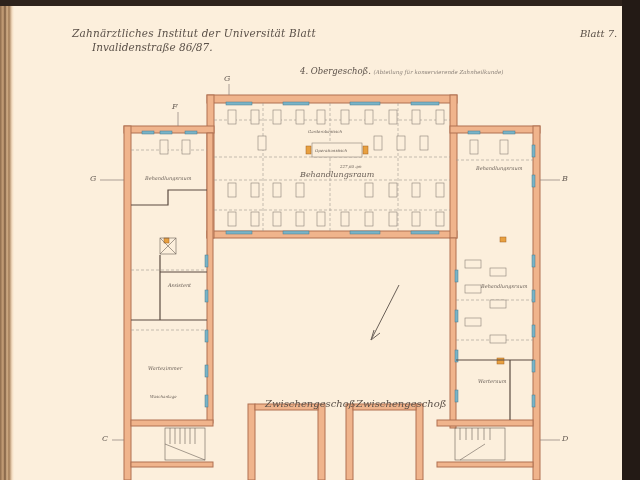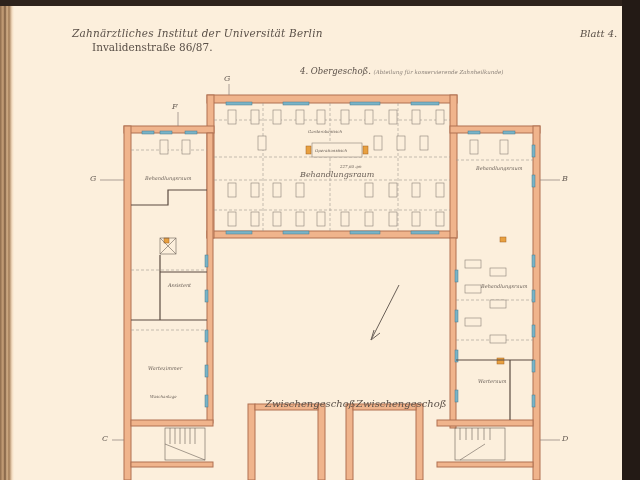--- a/index.html
+++ b/index.html
@@ -2,40 +2,40 @@
 <html><head>
 <meta charset="utf-8">
 <style>
   html, body { margin:0; padding:0; }
   body { width:640px; height:480px; overflow:hidden; background:#2a1f1a; position:relative; font-family:"DejaVu Serif", serif; }
   .sheet { position:absolute; left:0; top:6px; width:622px; height:474px; background:#fcefdc; }
   .binding { position:absolute; left:0; top:6px; width:14px; height:474px; background:linear-gradient(90deg,#8c6a4a 0,#c9a27a 3px,#7a5a3e 5px,#d8b48c 7px,#a07a55 9px,#f3dcc0 12px,#fcefdc 14px); }
   .rightedge { position:absolute; right:0; top:0; width:18px; height:480px; background:#231a15; }
   .topedge { position:absolute; left:0; top:0; width:640px; height:6px; background:#2e231c; }
   .title { position:absolute; left:72px; top:27px; font-size:10.5px; font-style:italic; color:#5a5048; letter-spacing:0.2px; }
-  .title2 { position:absolute; left:92px; top:41px; font-size:10.5px; color:#5a5048; }
+  .title2 { position:absolute; left:92px; top:41px; font-size:10.5px; font-style:italic; color:#5a5048; }
   .blatt { position:absolute; left:580px; top:28px; font-size:10px; font-style:italic; color:#5a5048; }
   .floor { position:absolute; left:300px; top:66px; font-size:8.5px; font-style:italic; color:#5a5048; }
   .floor small { font-size:5.5px; color:#8a8078; }
   .zw { position:absolute; font-size:10px; font-style:italic; color:#5a5048; }
   .axis { position:absolute; font-size:8px; font-style:italic; color:#6a6058; }
   svg { position:absolute; left:0; top:0; }
   .lbl { font-family:"DejaVu Serif", serif; font-style:italic; fill:#6a6058; }
 </style>
 </head>
 <body>
 
 <div class="topedge"></div>
 <div class="sheet"></div>
 <div class="binding"></div>
 <div class="rightedge"></div>
 
-<div class="title">Zahnärztliches Institut der Universität Berlin</div>
+<div class="title">Zahnärztliches Institut der Universität Blatt</div>
 <div class="title2">Invalidenstraße 86/87.</div>
-<div class="blatt">Blatt 4.</div>
+<div class="blatt">Blatt 7.</div>
 <div class="floor"><span>4. Obergeschoß.</span> <small>(Abteilung für konservierende Zahnheilkunde)</small></div>
 
 <svg width="640" height="480" viewBox="0 0 640 480">
   <g fill="#f0b48c" stroke="#b07050" stroke-width="1">
 
     <rect x="207" y="95" width="250" height="8"></rect>
     <rect x="207" y="231" width="250" height="7"></rect>
     <rect x="207" y="95" width="7" height="143"></rect>
     <rect x="450" y="95" width="7" height="143"></rect>
 

